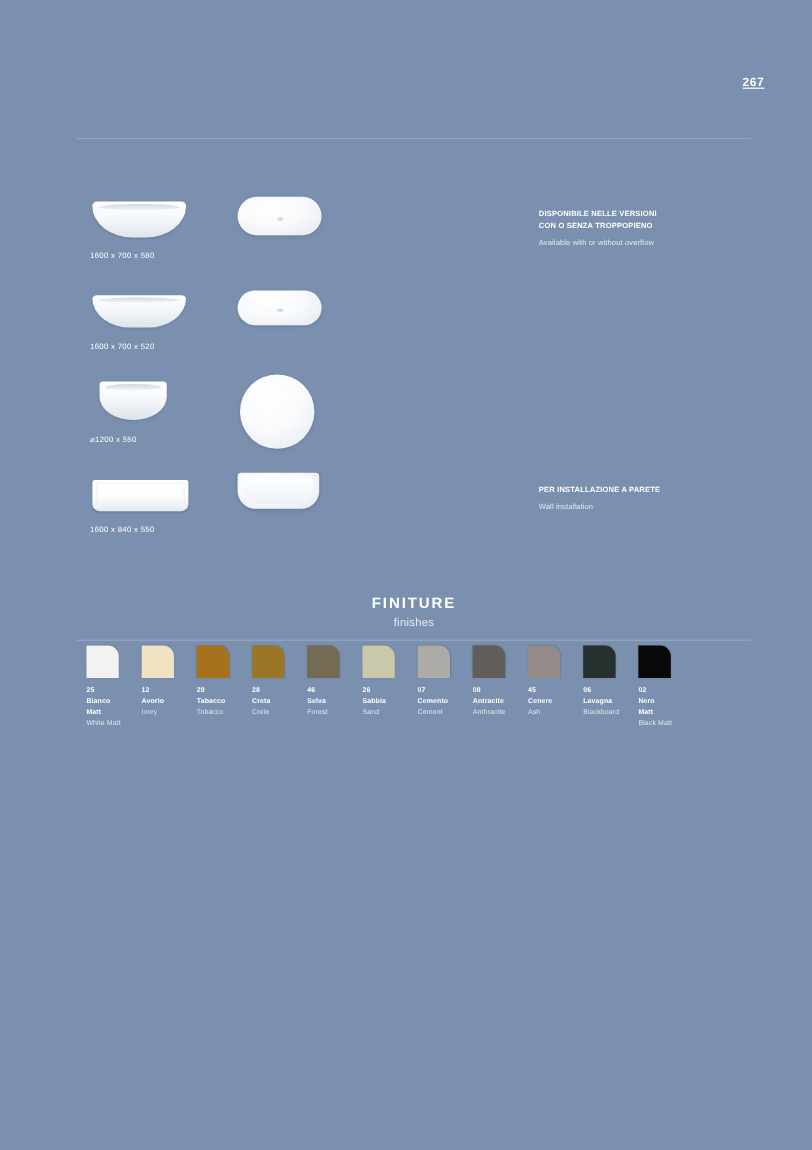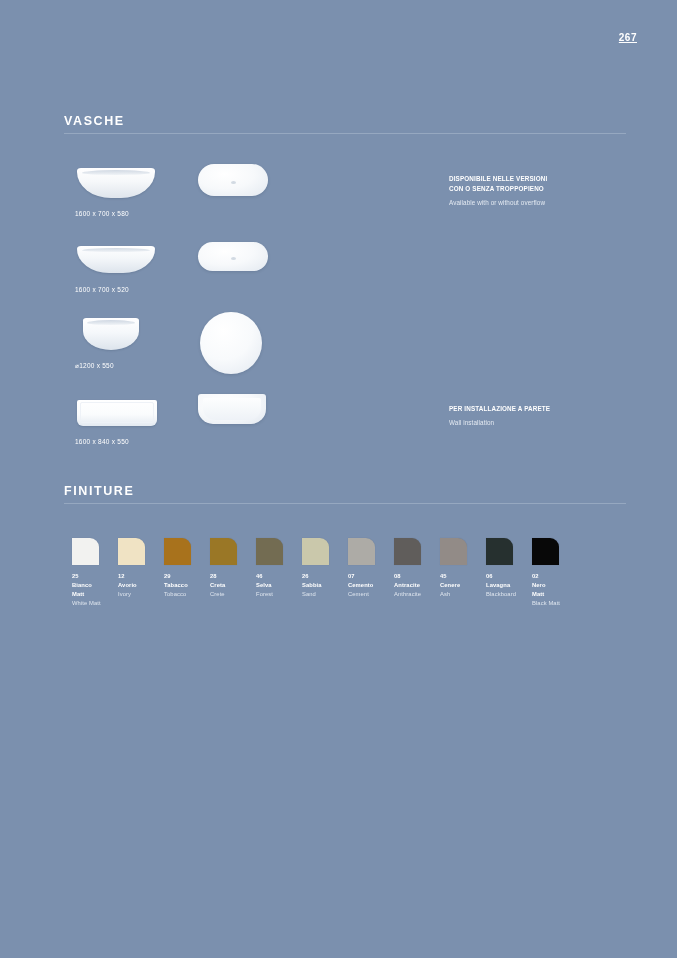--- a/index.html
+++ b/index.html
@@ -12,21 +12,21 @@
     background: #7b90ae;
     font-family: "Liberation Sans", sans-serif;
     color: #ffffff;
     overflow: hidden;
     position: relative;
   }
 
   
   .page-number {
     position: absolute;
-    top: 32px;
+    top: 64px;
     right: 40px;
     font-size: 10px;
     font-weight: 700;
     letter-spacing: 0.5px;
     color: #ffffff;
     text-decoration: underline;
   }
 
   
   .section {
@@ -243,21 +243,21 @@
     font-weight: 400;
     letter-spacing: 0.1px;
     color: #e4eaf2;
     margin: 5px 0 0 0;
     line-height: 1.4;
   }
   #note-overflow { top: 174px; }
   #note-wall { top: 404px; }
 
   
-  #finishes-section { top: 485px; }
+  #finishes-section { top: 497px; text-align: center; }
   .finish-grid {
     position: absolute;
     left: 72px;
     top: 538px;
     width: 560px;
     display: flex;
     gap: 0;
   }
   .finish-item {
     width: 46px;
@@ -291,21 +291,20 @@
     line-height: 1.55;
     letter-spacing: 0.1px;
   }
 </style>
 </head>
 <body>
 
 <div class="page-number">267</div>
 
 <div class="section" id="tubs-section">
-  <div class="section-title">VASCHE</div>
   <div class="section-rule"></div>
 </div>
 
 <div class="tub-rows">
 
   <div class="tub-row r1">
     <div class="view-side">
       <div class="tub-shape side-oval"></div>
       <div class="dim-label" style="top:52px;">1600 x 700 x 580</div>
     </div>
@@ -355,20 +354,21 @@
   <div class="note-en">Available with or without overflow</div>
 </div>
 
 <div class="note" id="note-wall">
   <div class="note-it">PER INSTALLAZIONE A PARETE</div>
   <div class="note-en">Wall installation</div>
 </div>
 
 <div class="section" id="finishes-section">
   <div class="section-title">FINITURE</div>
+  <div class="section-sub">finishes</div>
   <div class="section-rule"></div>
 </div>
 
 <div class="finish-grid" id="finish-grid">
     <div class="finish-item">
       <div class="swatch" style="background: rgb(242, 242, 240);"></div>
       <div class="finish-code">25</div>
       <div class="finish-it">Bianco</div>
       <div class="finish-it">Matt</div>
       <div class="finish-en">White Matt</div>

